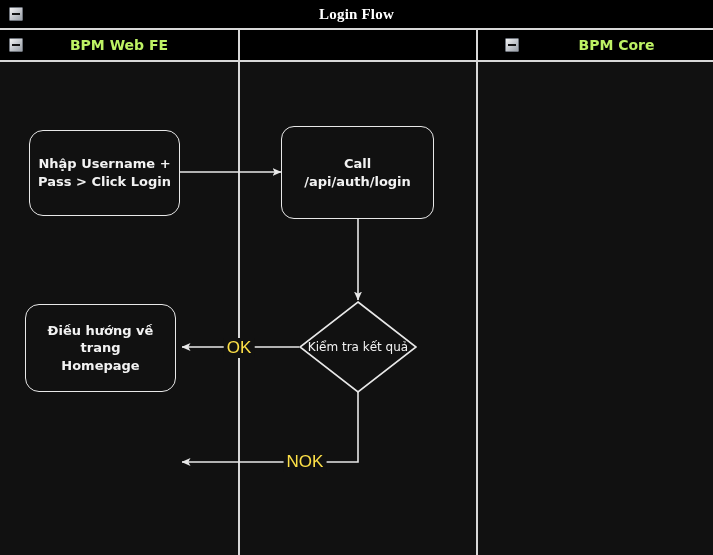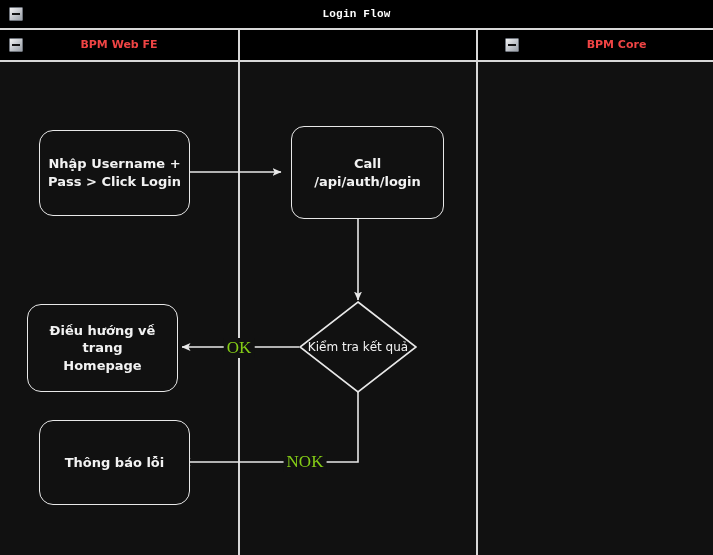--- a/index.html
+++ b/index.html
@@ -32,23 +32,23 @@
   }
   .title-bar-label {
     position: absolute;
     left: 0;
     top: 0;
     width: 713px;
     height: 28px;
     line-height: 28px;
     text-align: center;
     color: #ffffff;
-    font-size: 11px;
+    font-size: 15px;
     font-weight: bold;
-    font-family: Liberation Mono, monospace;
+    font-family: Liberation Serif, serif;
     letter-spacing: 0.2px;
   }
 
   
   .collapse-icon {
     position: absolute;
     width: 14px;
     height: 14px;
     box-sizing: border-box;
     background: linear-gradient(135deg, #f2f2f2 0%, #c9ccd1 45%, #9aa0a8 100%);
@@ -83,22 +83,22 @@
     background: #000000;
   }
   .lane-header-label {
     position: absolute;
     left: 0;
     top: 0;
     height: 30px;
     line-height: 30px;
     width: 100%;
     text-align: center;
-    color: #ef4444;
-    font-size: 11px;
+    color: #bef264;
+    font-size: 14px;
     font-weight: bold;
     font-family: "DejaVu Sans", sans-serif;
   }
 
   
   .lane-body {
     position: absolute;
     top: 62px;
     height: 493px;
     background: #111111;
@@ -121,21 +121,20 @@
     display: flex;
     align-items: center;
     justify-content: center;
     text-align: center;
     color: #f2f2f2;
     font-size: 13px;
     font-weight: bold;
     line-height: 1.35;
     font-family: "DejaVu Sans", sans-serif;
     padding: 6px 8px;
-    margin-left: 10px;
   }
 
   .decision-wrap {
     position: absolute;
   }
   .decision-wrap svg {
     position: absolute;
     left: 0;
     top: 0;
     overflow: visible;
@@ -159,23 +158,23 @@
     top: 0;
     width: 713px;
     height: 555px;
     pointer-events: none;
   }
   .edge-label {
     position: absolute;
     transform: translate(-50%, -50%);
     background: #111111;
     padding: 0 3px;
-    color: #84cc16;
+    color: #fde047;
     font-size: 17px;
-    font-family: Liberation Serif, serif;
+    font-family: Liberation Sans, sans-serif;
     white-space: nowrap;
   }
 </style>
 </head>
 <body>
 
 <div id="diagram-root">
 
   <div class="title-bar">
     <div class="collapse-icon" style="left:9px; top:7px;"></div>
@@ -228,22 +227,19 @@
     <span style="white-space:pre-line;">Call /api/auth/login</span>
   </div>
 
   <div class="decision-wrap" style="left:299px; top:301px; width:118px; height:92px;">
     <svg width="118" height="92" viewBox="0 0 118 92">
       <polygon points="59,1 117,46 59,91 1,46" fill="#111111" stroke="#e8e8e8" stroke-width="1.6"></polygon>
     </svg>
     <div class="decision-label">Kiểm tra kết quả</div>
   </div>
 
-  <div class="node-box" style="left:17px; top:304px; width:151px; height:88px;">
+  <div class="node-box" style="left:25px; top:304px; width:151px; height:88px;">
     <span style="white-space:pre-line;">Điều hướng về trang
 Homepage</span>
   </div>
 
-  <div class="node-box" style="left:29px; top:420px; width:151px; height:85px;">
-    <span style="white-space:pre-line;">Thông báo lỗi</span>
-  </div>
 
 </div>
 
 </body></html>

